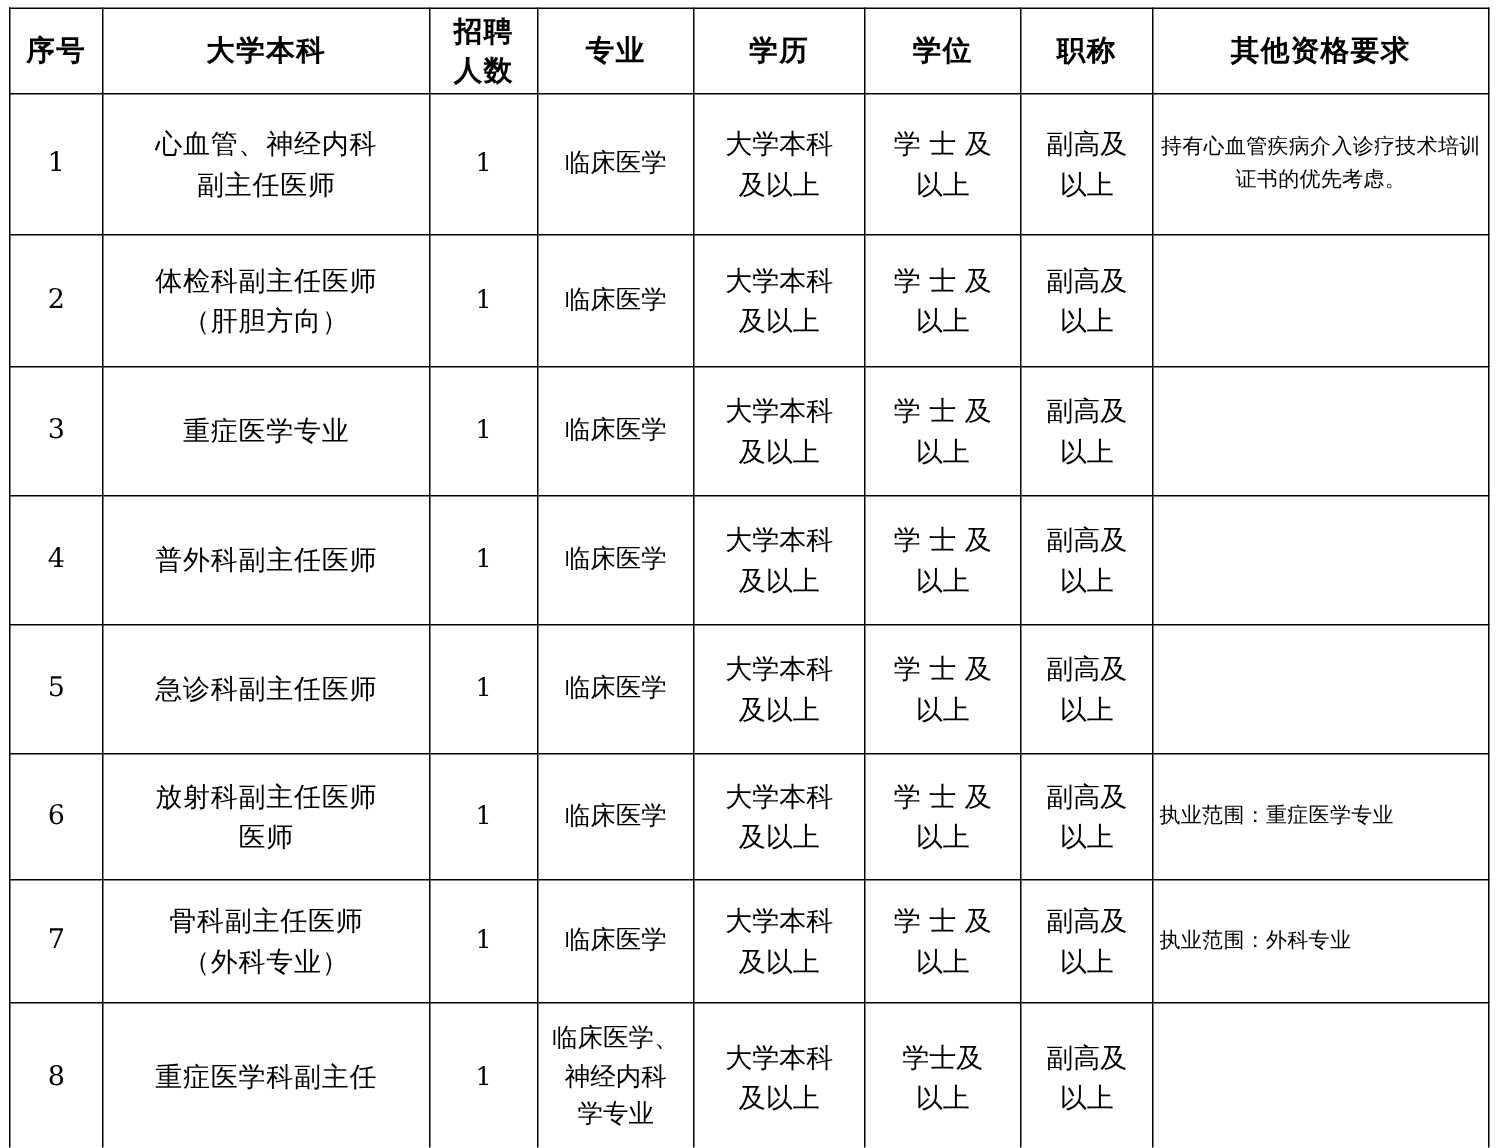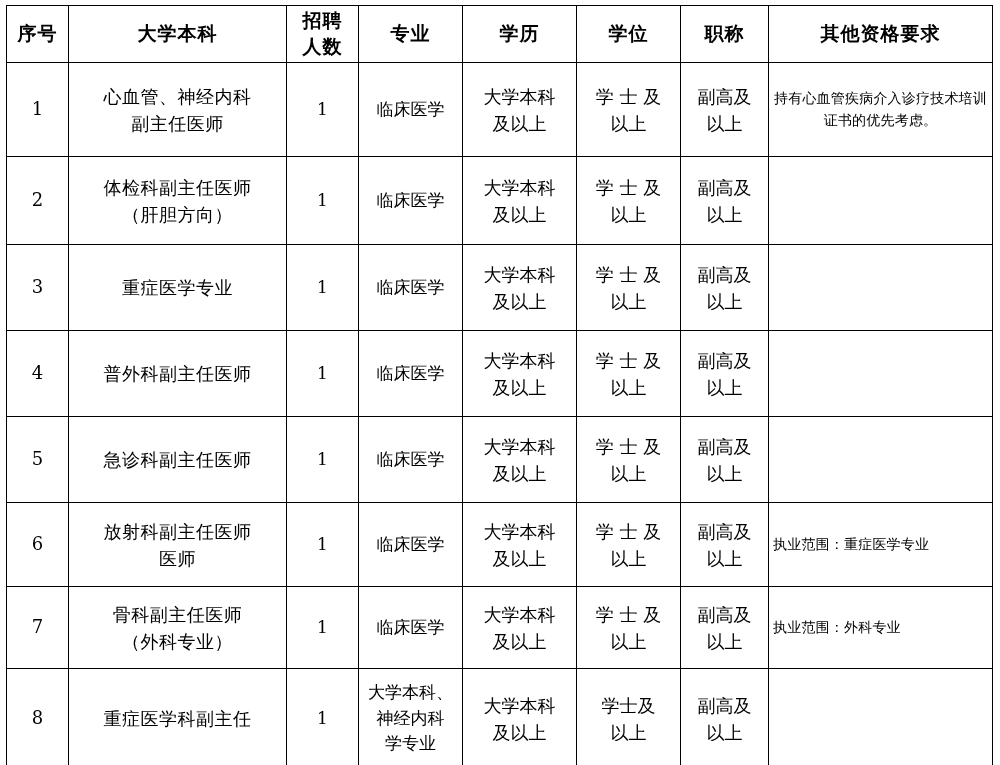--- a/index.html
+++ b/index.html
@@ -302,21 +302,21 @@
         <td class="other centered">执业范围：外科专业</td>
       </tr>
 
       <tr class="r8">
         <td class="idx">8</td>
         <td class="post">
           <span class="cellline">重症医学科副主任</span>
         </td>
         <td class="num">1</td>
         <td class="major">
-          <span class="cellline">大学本科、</span>
+          <span class="cellline">临床医学、</span>
           <span class="cellline">神经内科</span>
           <span class="cellline">学专业</span>
         </td>
         <td class="edu">
           <span class="cellline">大学本科</span>
           <span class="cellline">及以上</span>
         </td>
         <td class="degree">
           <span class="cellline">学士及</span>
           <span class="cellline">以上</span>

